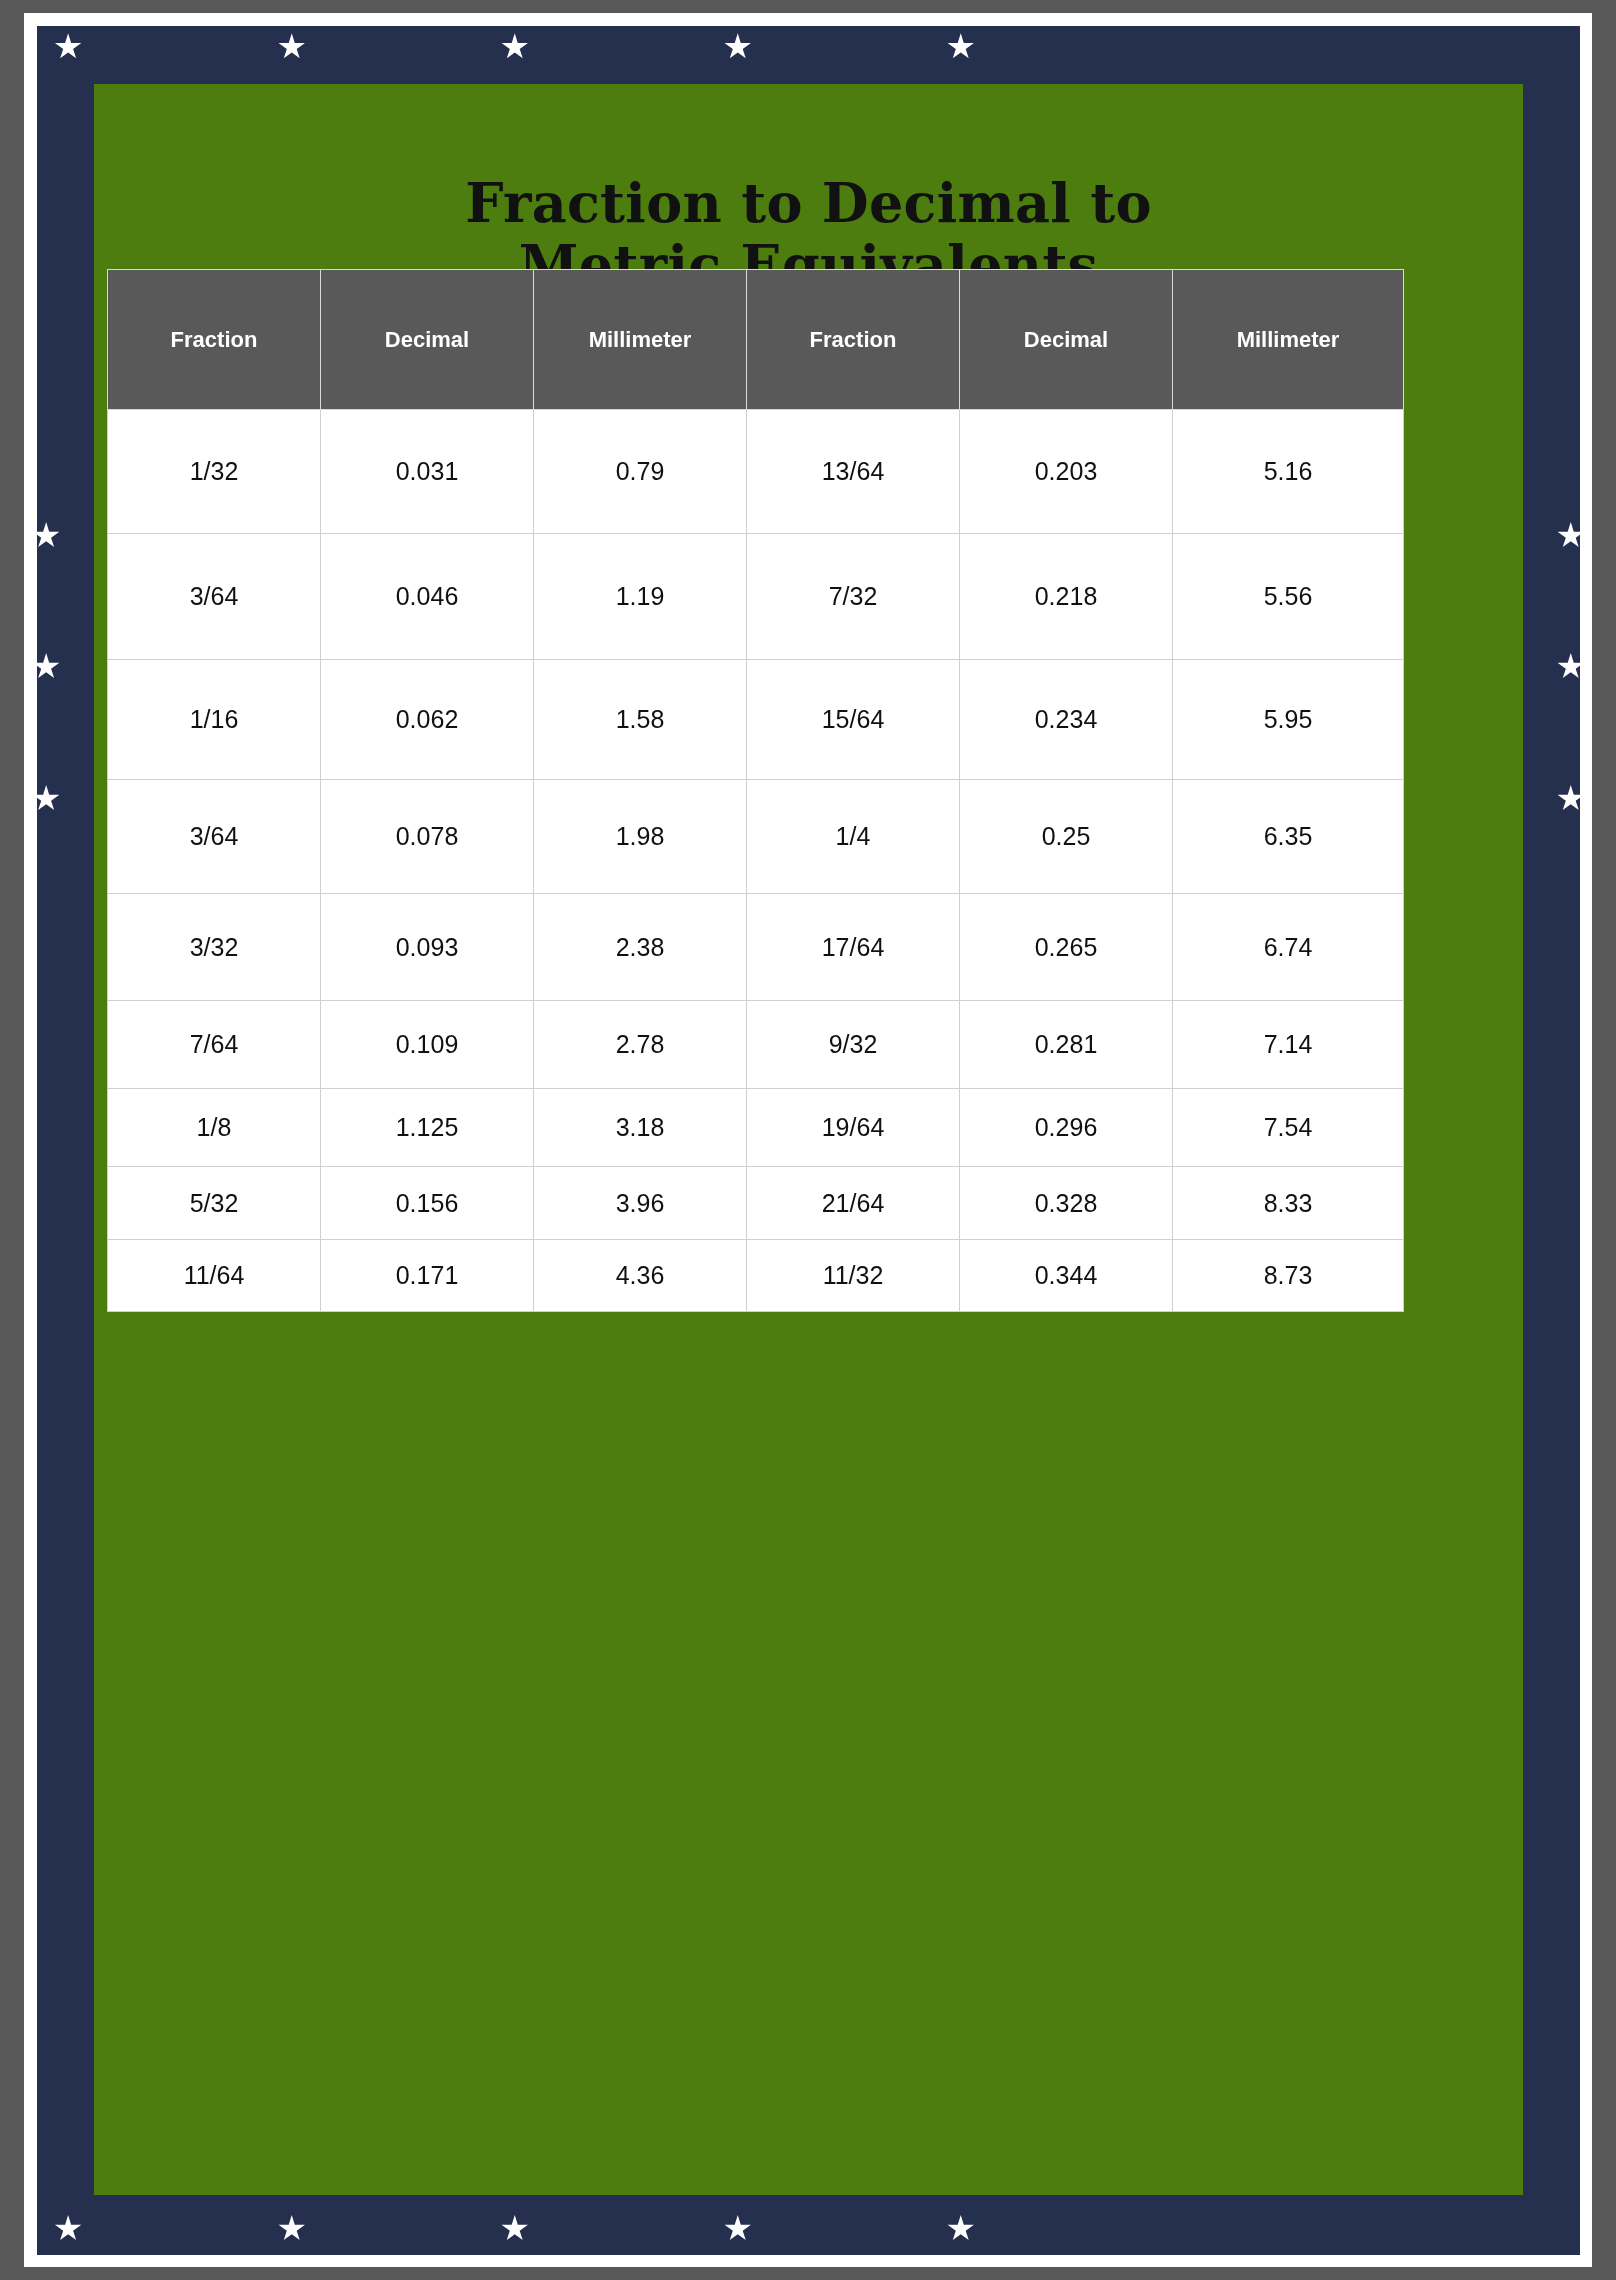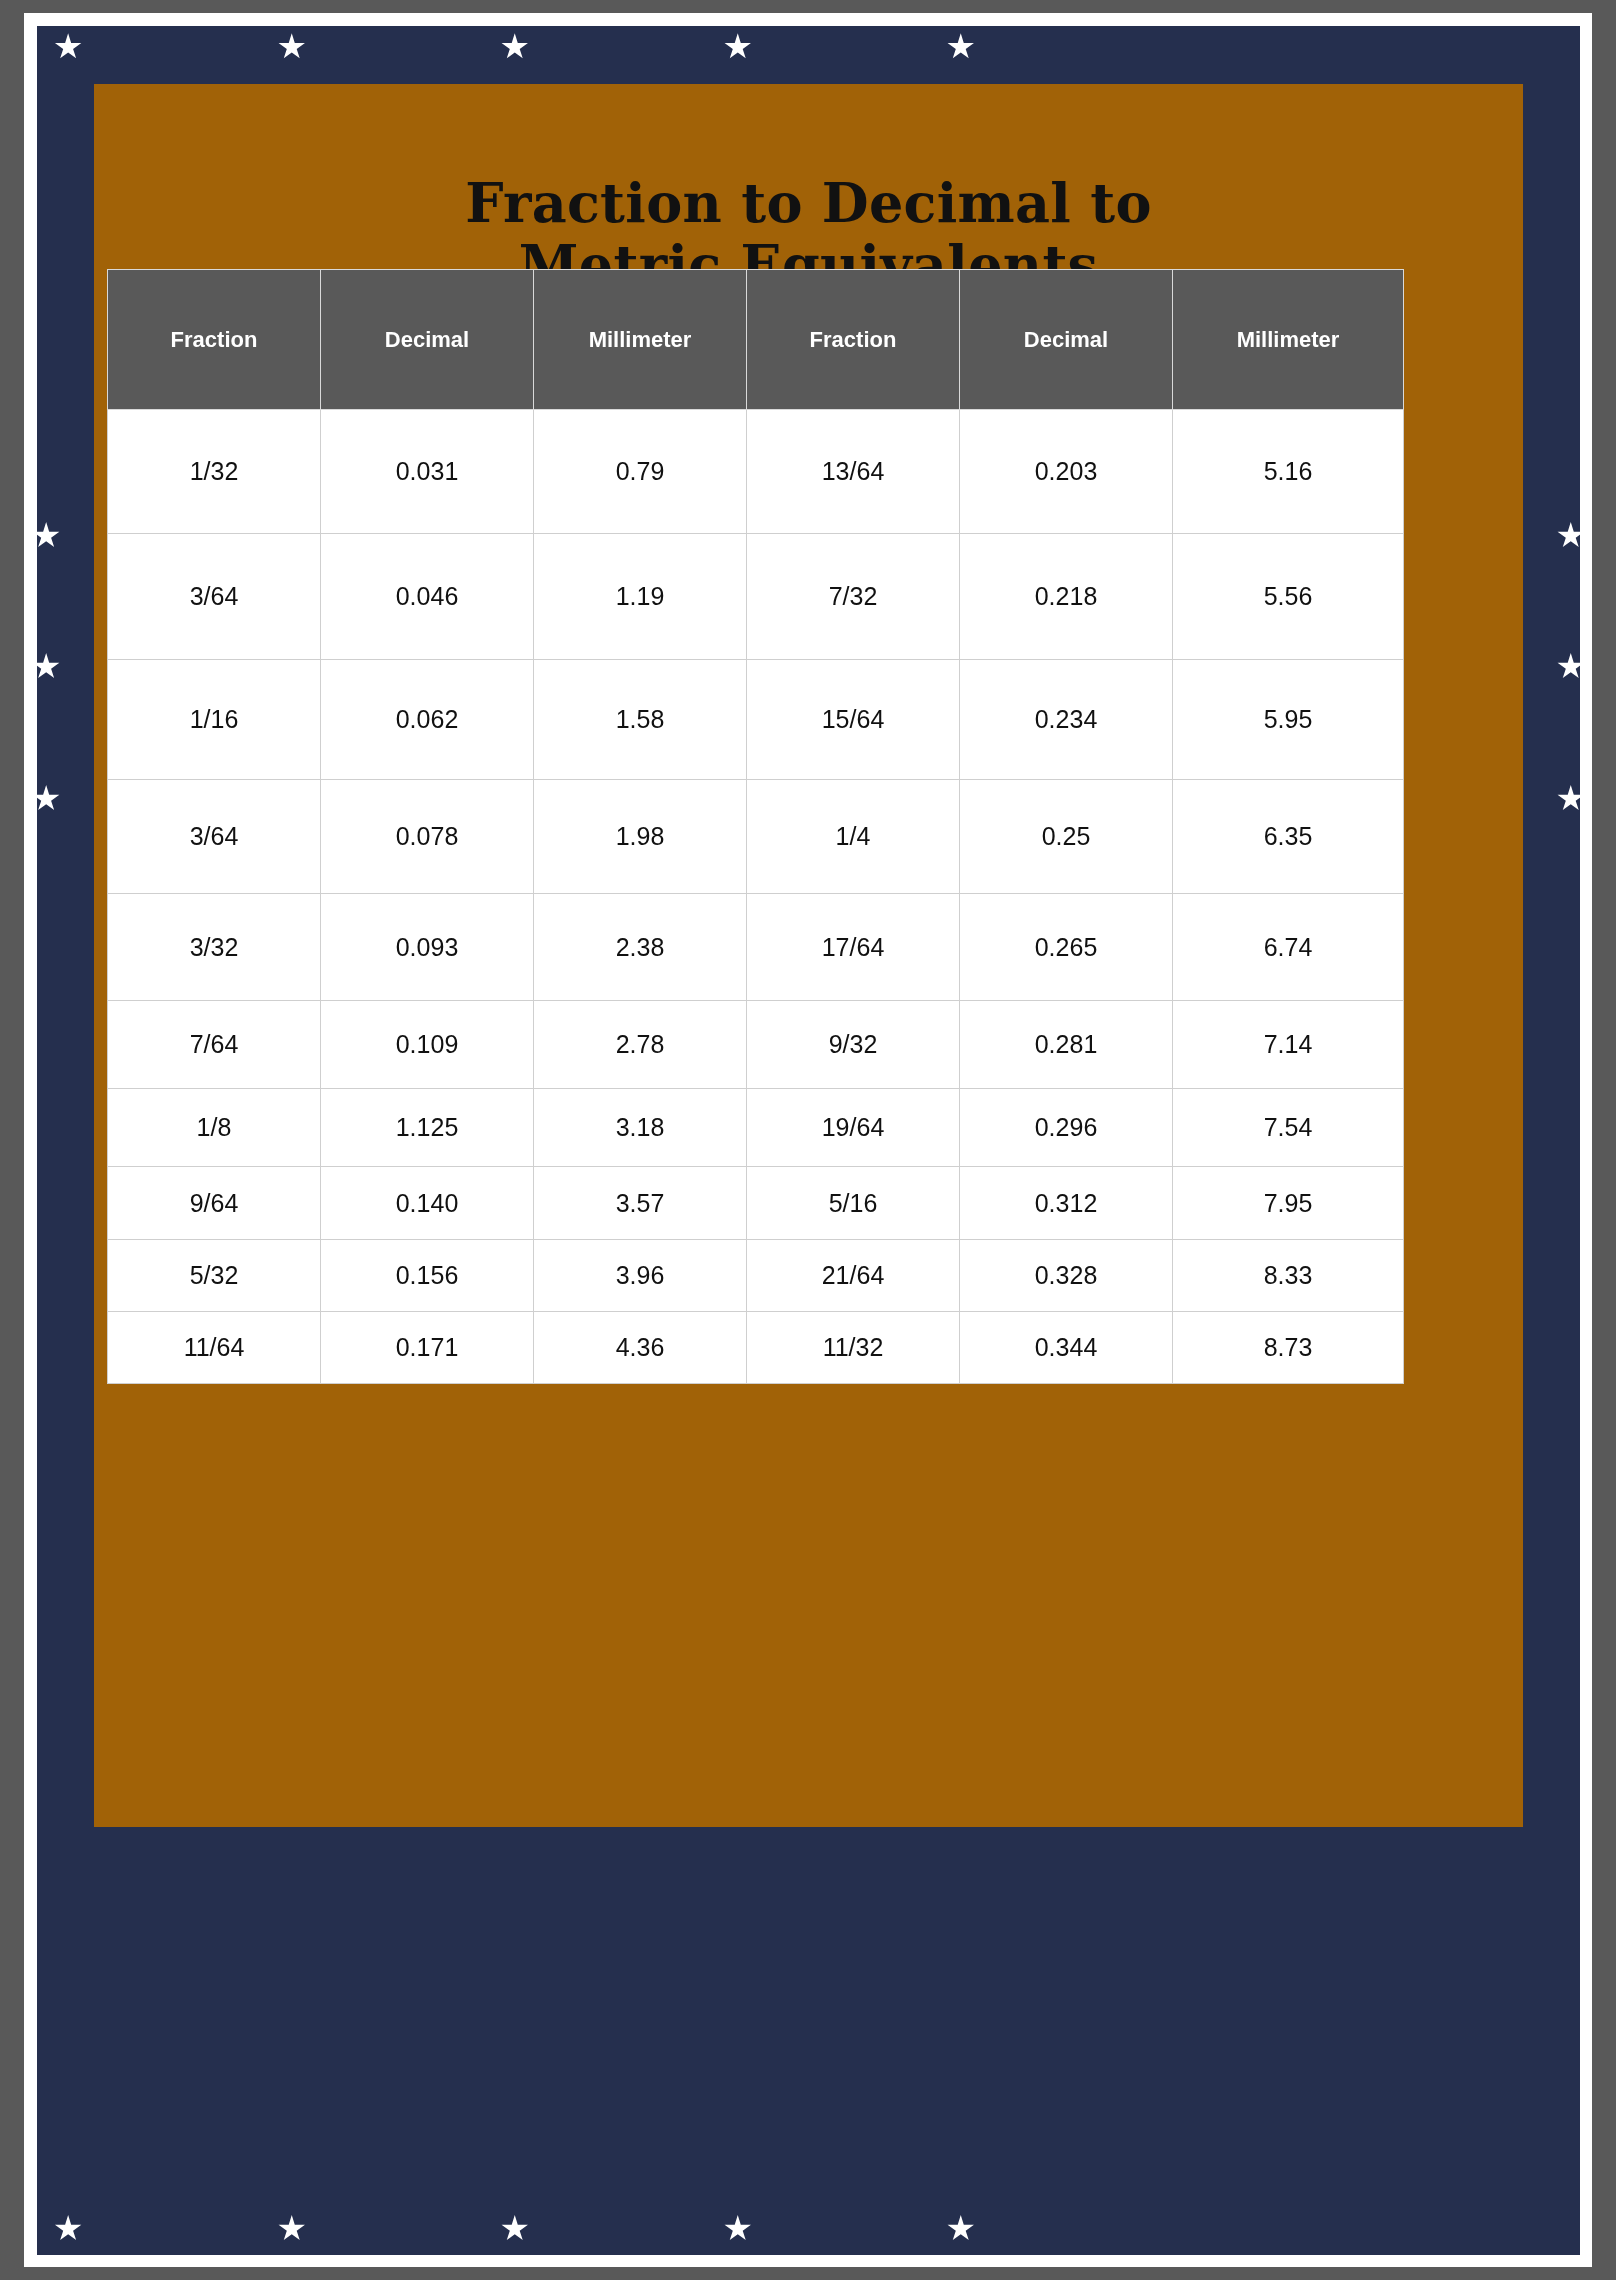--- a/index.html
+++ b/index.html
@@ -34,22 +34,22 @@
     position: absolute;
     left: 37px; top: 26px;
     width: 1543px; height: 2229px;
     background: #252F4E;
   }
 
   
   .sheet {
     position: absolute;
     left: 94px; top: 84px;
-    width: 1429px; height: 1743px;
-    background: #a16207;
+    width: 1429px; height: 2111px;
+    background: #4d7c0f;
     overflow: hidden;
   }
 
   
   .star {
     position: absolute;
     width: 27.5px; height: 27.5px;
     background: #ffffff;
     -webkit-clip-path: polygon(50% 0%, 61% 35%, 98% 35%, 68% 57%, 79% 91%,
                                50% 70%, 21% 91%, 32% 57%, 2% 35%, 39% 35%);
@@ -235,28 +235,20 @@
             </tr>
             <tr>
               <td>1/8</td>
               <td>1.125</td>
               <td>3.18</td>
               <td>19/64</td>
               <td>0.296</td>
               <td>7.54</td>
             </tr>
             <tr>
-              <td>9/64</td>
-              <td>0.140</td>
-              <td>3.57</td>
-              <td>5/16</td>
-              <td>0.312</td>
-              <td>7.95</td>
-            </tr>
-            <tr>
               <td>5/32</td>
               <td>0.156</td>
               <td>3.96</td>
               <td>21/64</td>
               <td>0.328</td>
               <td>8.33</td>
             </tr>
             <tr>
               <td>11/64</td>
               <td>0.171</td>

